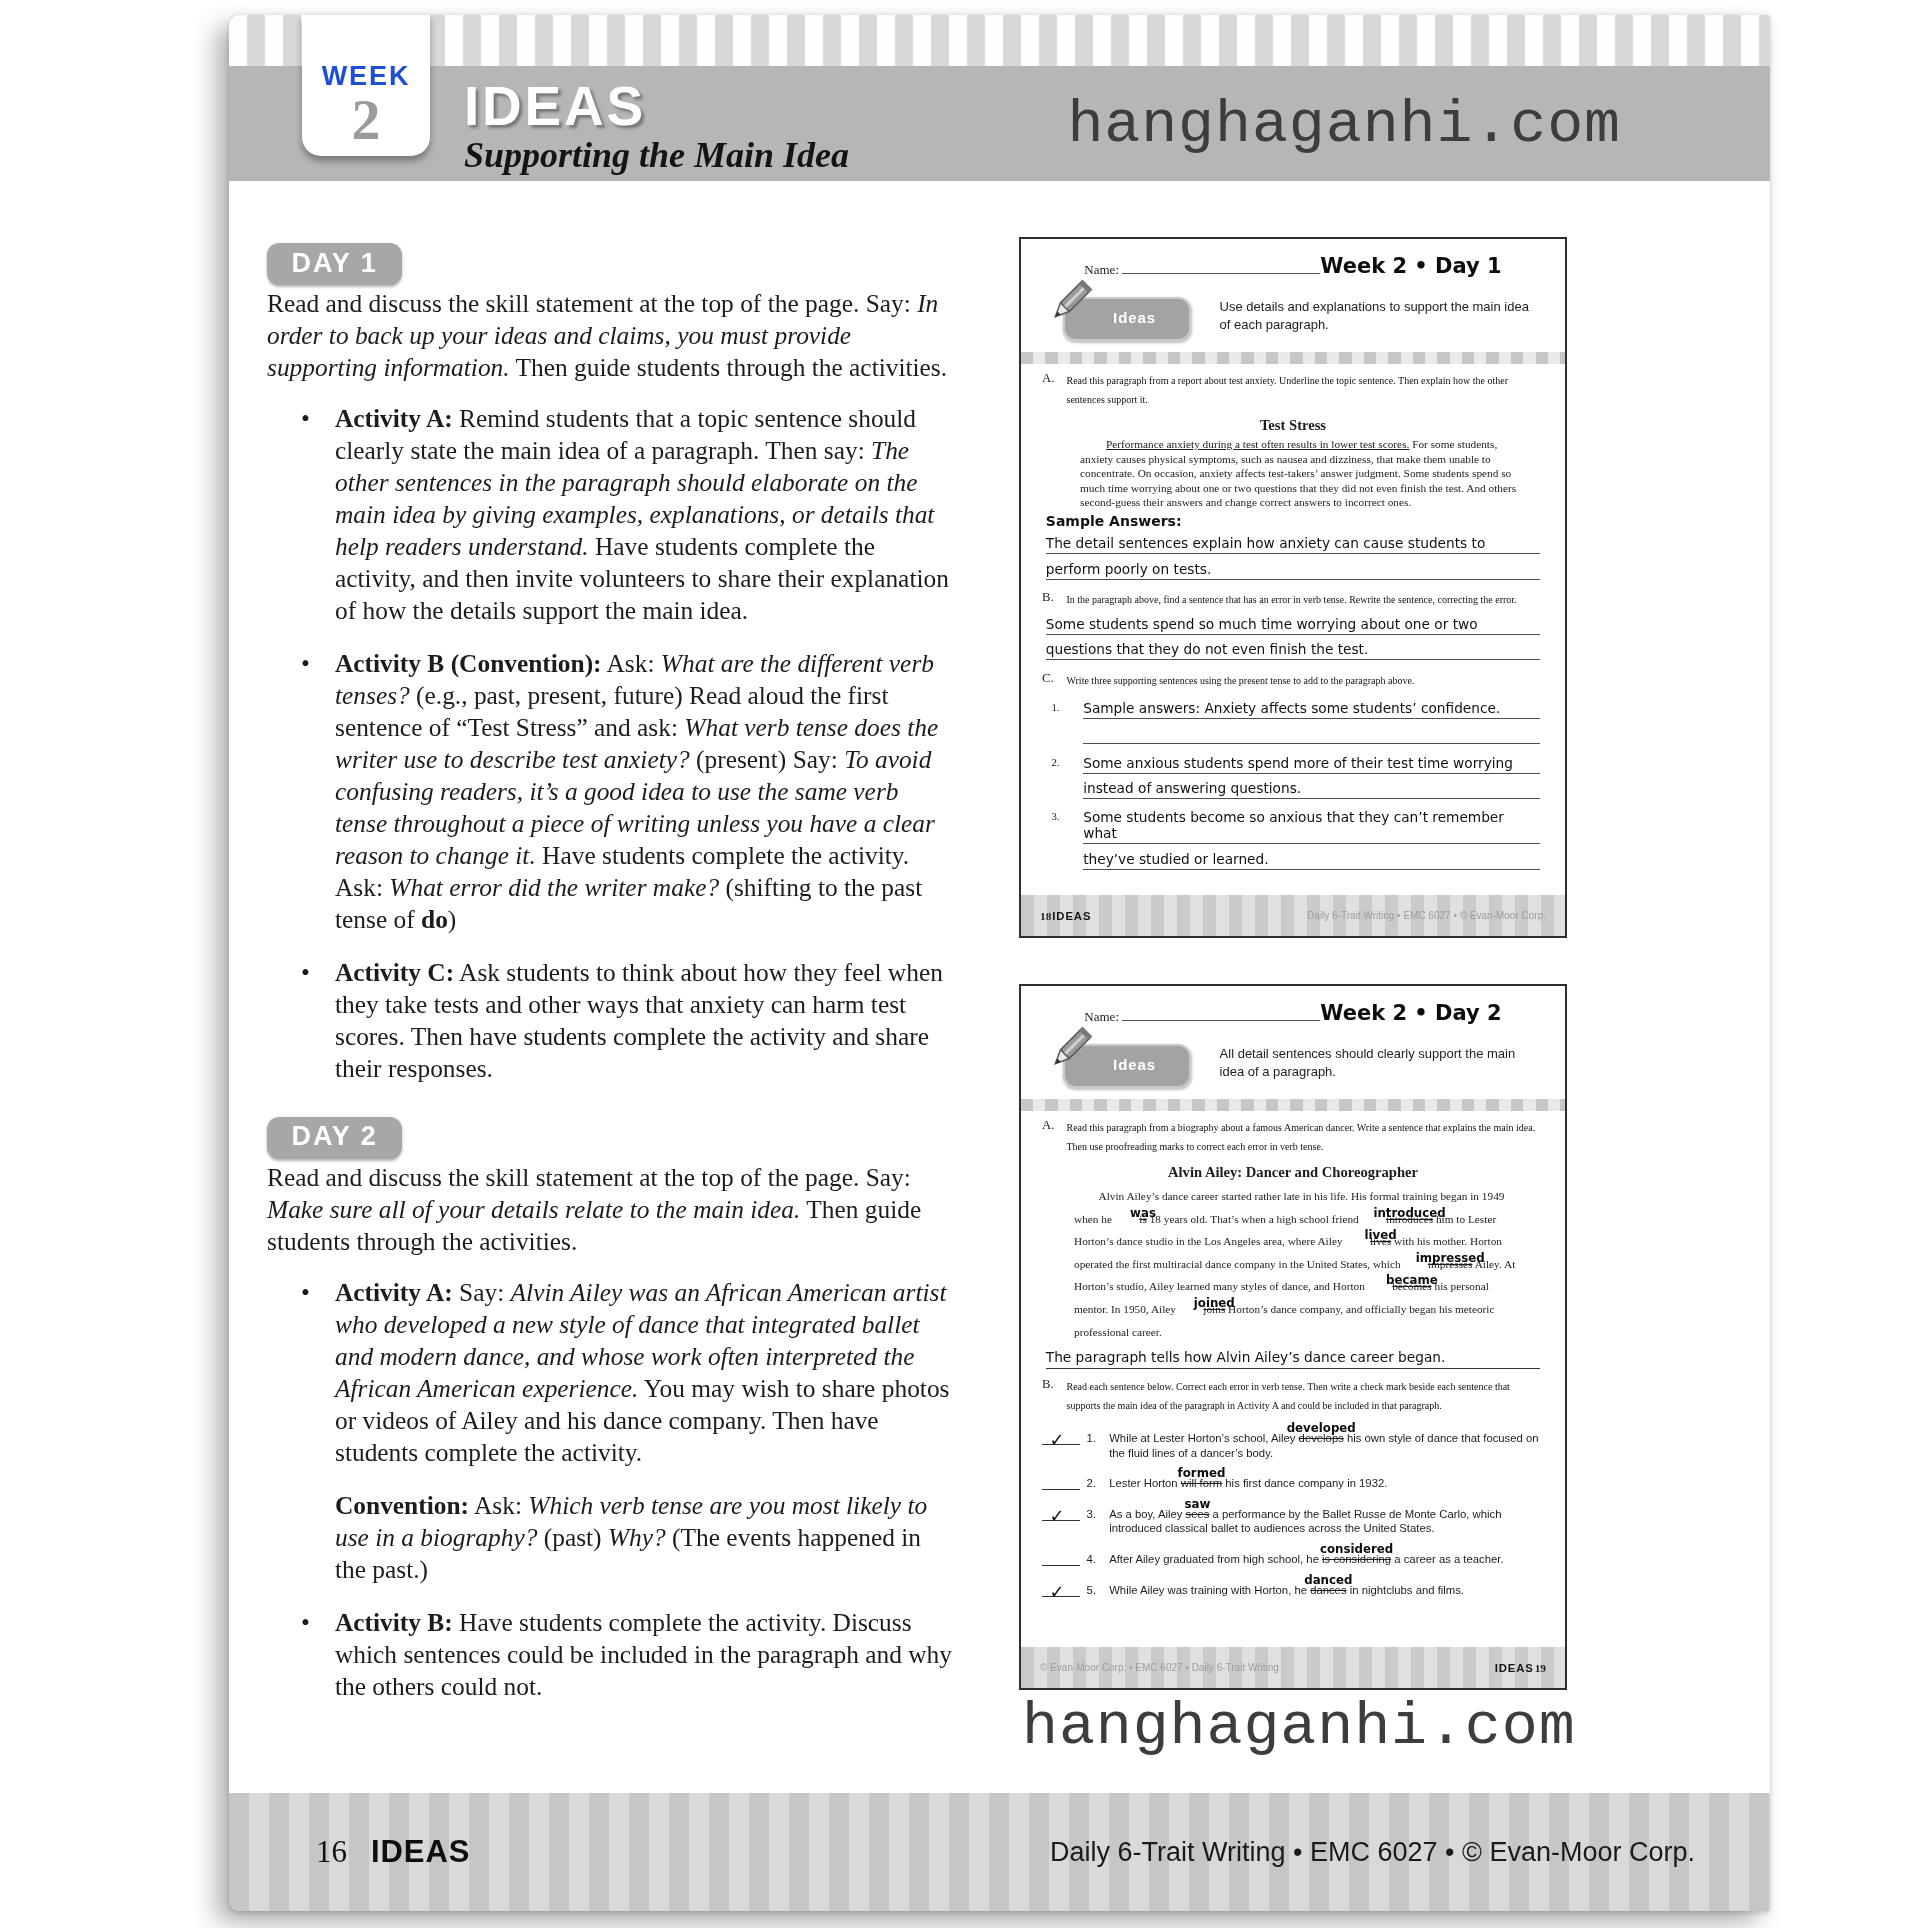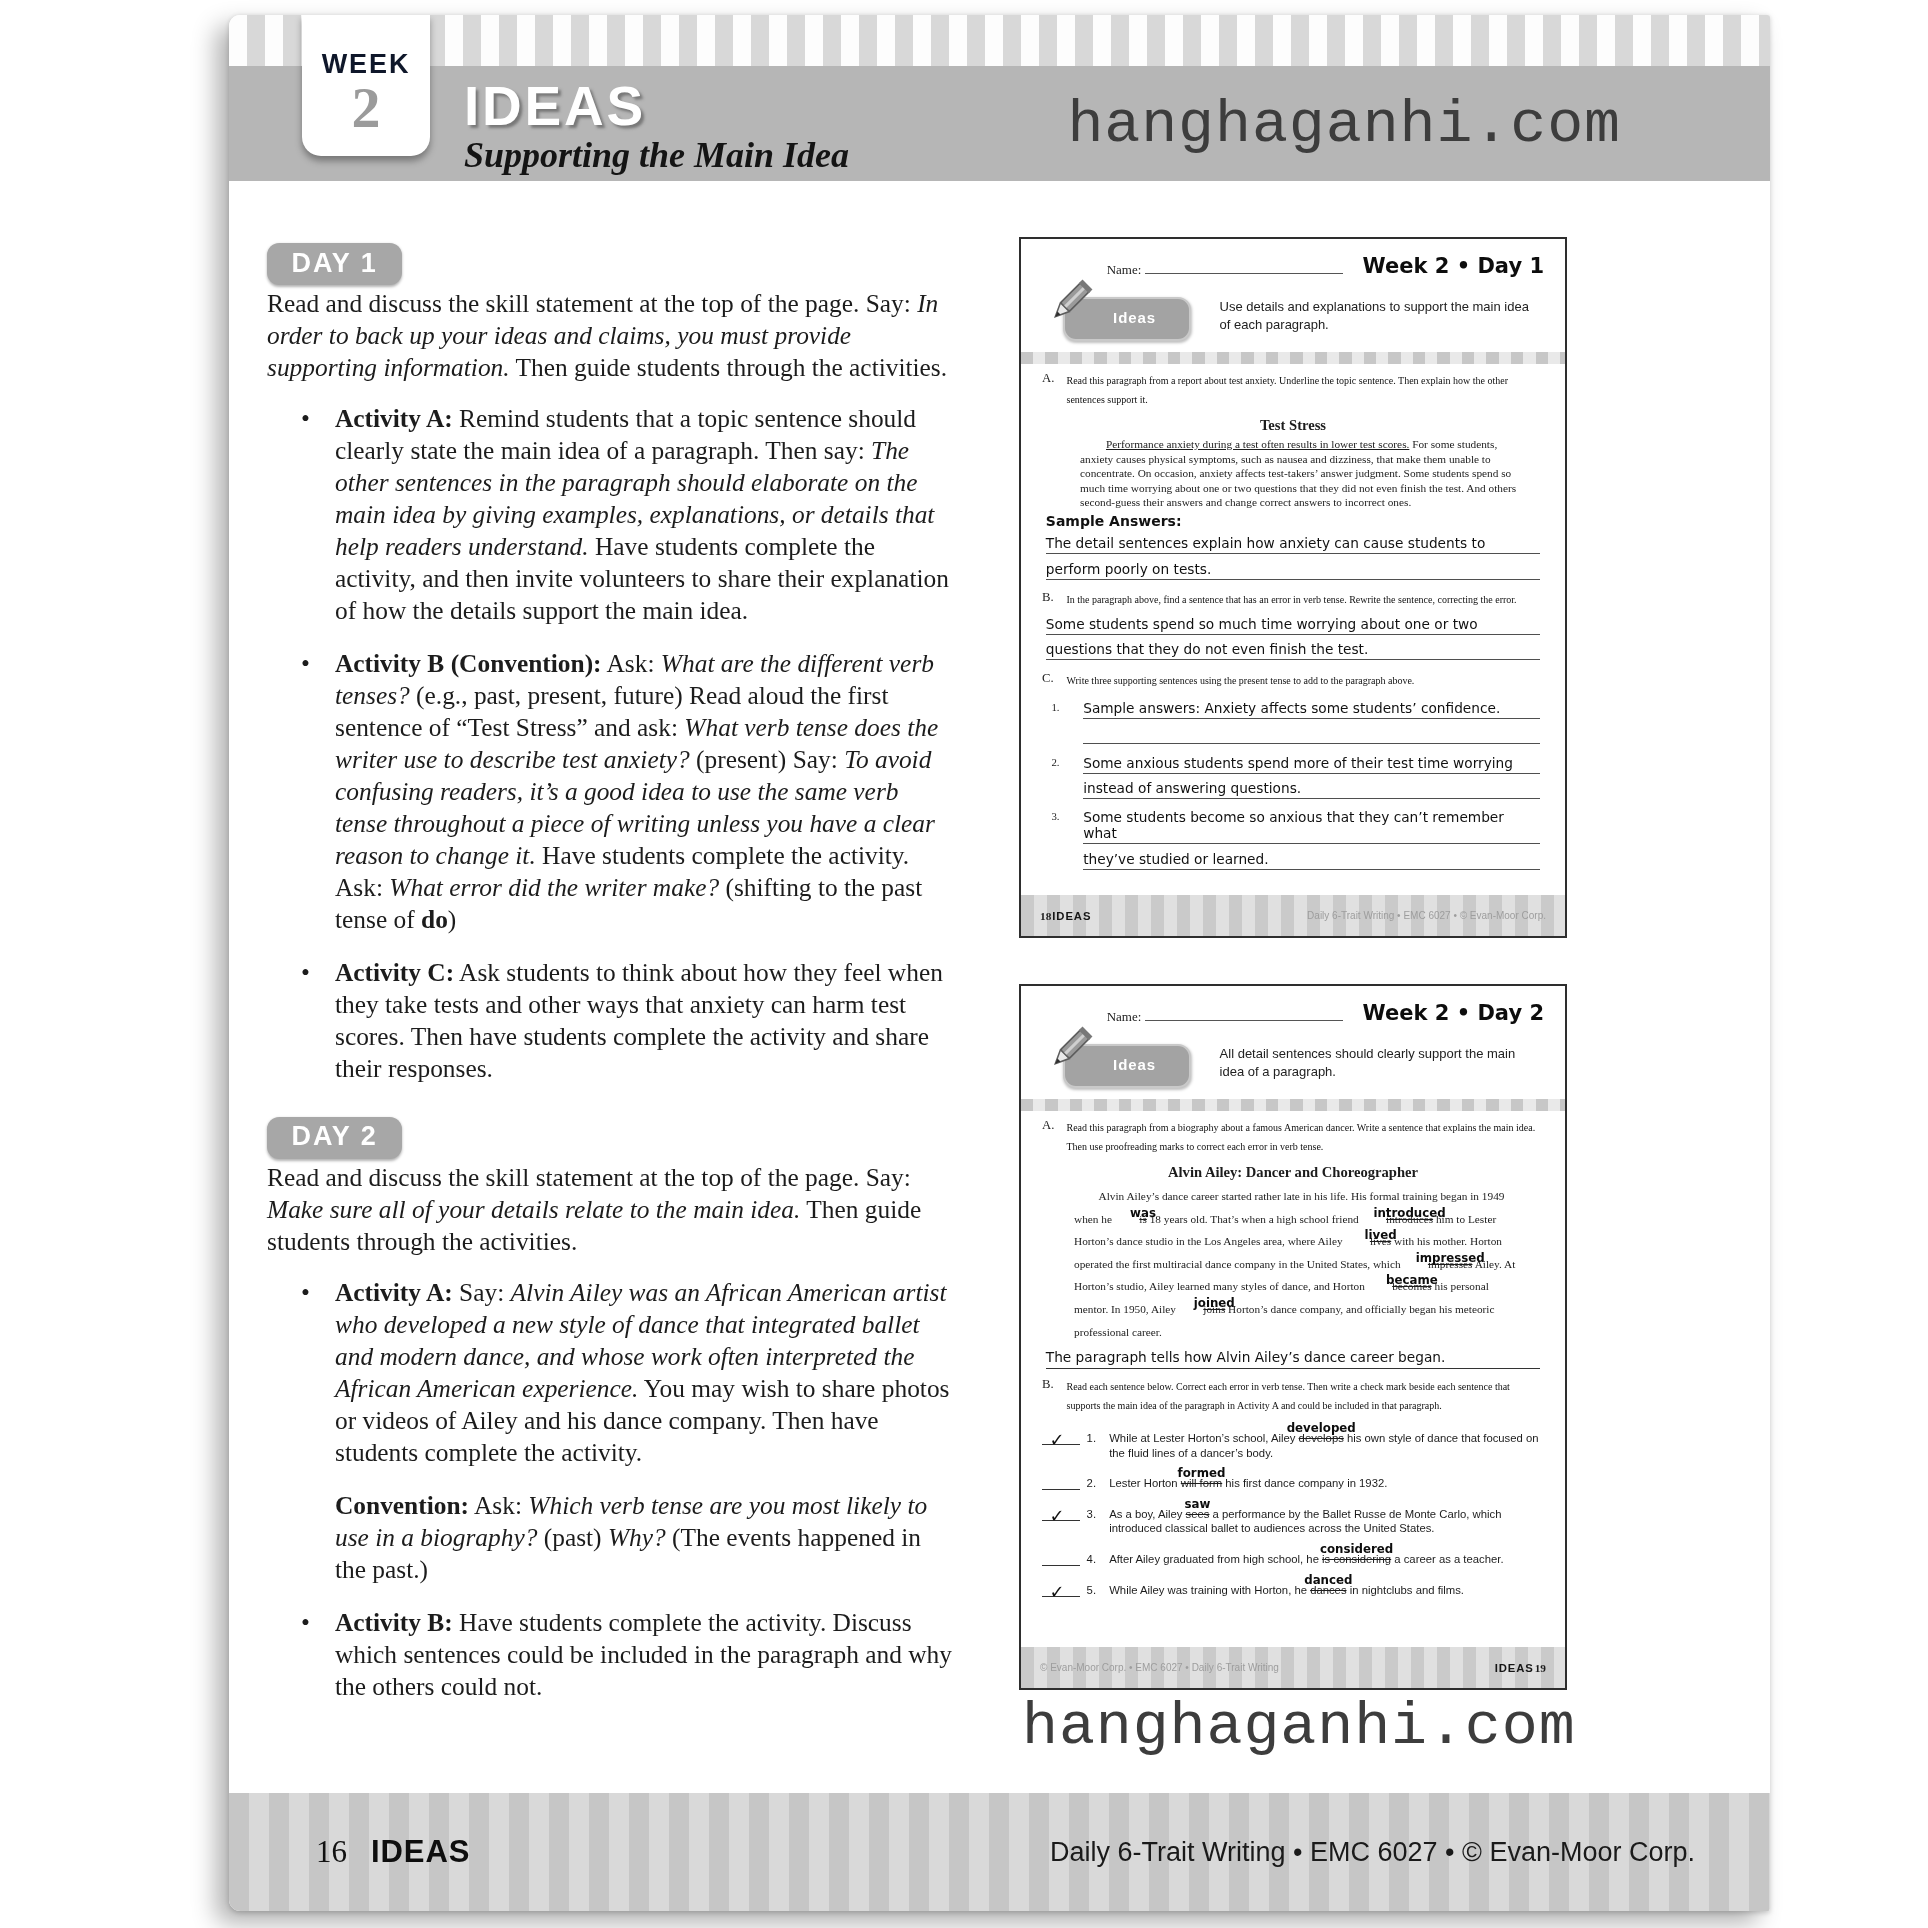--- a/index.html
+++ b/index.html
@@ -18,22 +18,22 @@
   .trait-title{position:absolute;left:235px;top:7.5px;font-family:"Liberation Sans",sans-serif;
         font-weight:900;font-size:55px;letter-spacing:2.8px;color:#fff;
         text-shadow:2.8px 2.8px 2.8px rgba(70,70,70,.55);}
   .trait-subtitle{position:absolute;left:235px;top:68px;font-weight:bold;font-style:italic;
         font-size:36px;color:#141414;}
   .wm{font-family:Liberation Mono, monospace;color:#3d3d3d;font-size:60px;letter-spacing:0.9px;}
   .wm-top{position:absolute;right:149px;top:24.5px;}
   .wm-bottom{position:absolute;left:793px;top:1678px;}
   .week-tab{position:absolute;left:73px;top:0;width:128px;height:141px;background:#fff;
         border-radius:0 0 19px 19px;box-shadow:0 4.7px 7.5px rgba(0,0,0,.35);text-align:center;z-index:5;}
-  .week-word{margin-top:34px;font-family:"Liberation Sans",sans-serif;font-weight:900;
-        font-size:27px;letter-spacing:1.9px;color:#0f172a;}
+  .week-word{margin-top:46px;font-family:"Liberation Sans",sans-serif;font-weight:900;
+        font-size:27px;letter-spacing:1.9px;color:#1d4ed8;}
   .week-num{font-family:"Liberation Serif",serif;font-weight:bold;font-size:58px;
         color:#9b9b9b;line-height:56px;}
 
   
   .left-col{position:absolute;left:38px;top:228px;width:702px;}
   .day-badge{display:inline-block;background:#a7a7a7;color:#fff;
         font-family:"Liberation Sans",sans-serif;font-weight:800;font-size:27px;letter-spacing:1.9px;
         padding:4.7px 24.5px 6.6px;border-radius:12.2px;box-shadow:0 1.9px 2.8px rgba(0,0,0,.3);
         margin-bottom:2px;}
   .day-badge.d2{margin-top:11.3px;}
@@ -43,21 +43,21 @@
   .lc-bullet .btext{width:617px;font-size:25.4px;line-height:32px;}
   .lc-sub{margin:0 0 21px 68px;width:617px;font-size:25.4px;line-height:32px;}
   .it{font-style:italic;} .bd{font-weight:bold;}
 
   
   .ws{position:absolute;left:790px;width:544px;background:#fff;border:2.8px solid #2e2e2e;
       overflow:hidden;}
   .ws1{top:222px;height:697px;}
   .ws2{top:969px;height:702px;}
   .ws-inner{padding:9.4px 21px 0;position:relative;height:100%;box-sizing:border-box;}
-  .ws-head{display:flex;justify-content:flex-end;align-items:flex-end;margin-top:5.6px;gap:20px;}
+  .ws-head{display:flex;justify-content:center;align-items:flex-end;margin-top:5.6px;}
   .ws-name{font-size:13px;}
   .name-rule{display:inline-block;width:198px;border-bottom:1.9px solid #555;height:11.3px;}
   .ws-daylabel{font-family:"DejaVu Sans",sans-serif;font-weight:800;font-size:21px;color:#0d0d0d;}
   .ws-badge-row{display:flex;margin-top:9.4px;height:58px;}
   .badge-wrap{position:relative;width:155px;flex:none;}
   .ideas-badge{position:absolute;left:21px;top:9.4px;width:109px;height:40px;background:#a3a3a3;
         border:2.8px solid #c9c9c9;border-radius:13px;color:#fff;
         font-family:"Liberation Sans",sans-serif;font-weight:bold;font-size:15px;
         letter-spacing:0.9px;text-align:center;line-height:38px;padding-left:15px;
         box-shadow:0.9px 1.9px 2.8px rgba(0,0,0,.25);}

